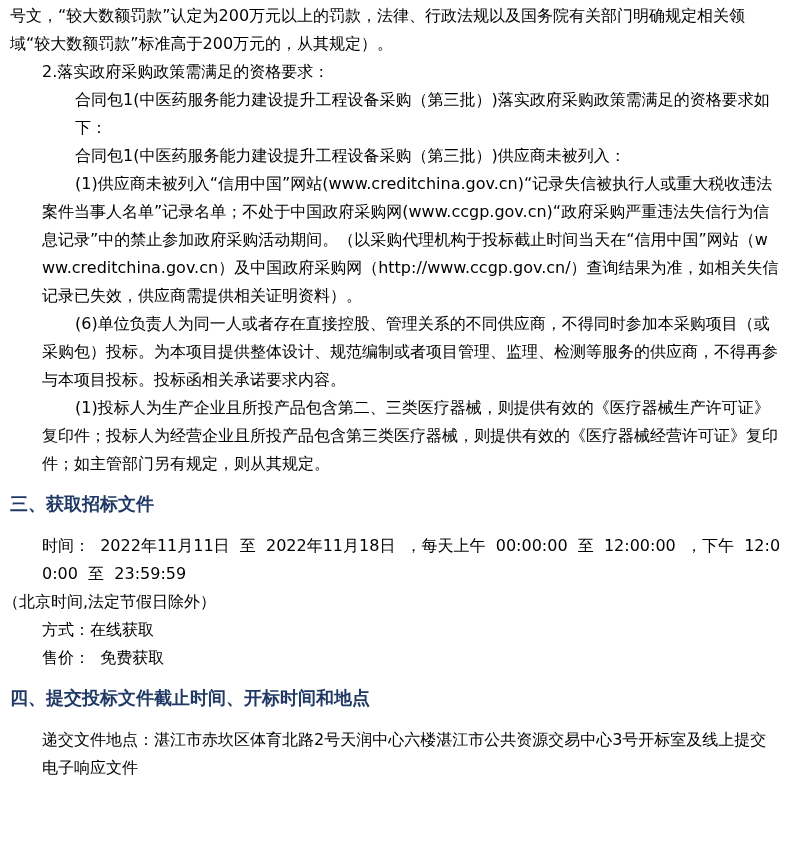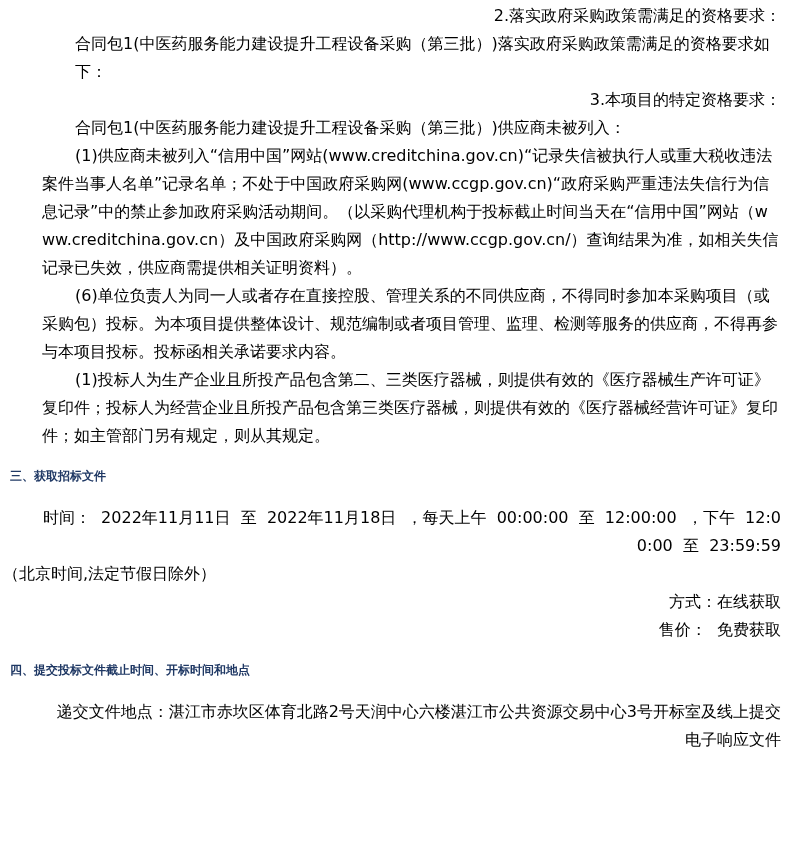--- a/index.html
+++ b/index.html
@@ -8,45 +8,45 @@
     height: 860px;
     overflow: hidden;
     font-family: "DejaVu Sans", "Liberation Sans", sans-serif;
     color: #000000;
     font-size: 16px;
     line-height: 28px;
   }
   .doc { padding: 2px 8px 0 10px; }
   p { margin: 0; white-space: pre-wrap; word-break: break-all; }
   .flush  { padding-left: 0; }
-  .ind1   { padding-left: 32px; text-align: right; }
+  .ind1   { padding-left: 32px; }
   .ind2   { padding-left: 65px; }
   .hang   { padding-left: 32px; text-indent: 33px; }
   .note   { margin-left: -7px; }
   h2 {
     color: #1f3864;
-    font-size: 12px;
+    font-size: 18px;
     font-weight: bold;
     line-height: 28px;
     margin: 12px 0 14px 0;
     white-space: pre-wrap;
   }
 </style>
 </head>
 <body>
 
 <div class="doc">
 
+  <p class="flush">号文，“较大数额罚款”认定为200万元以上的罚款，法律、行政法规以及国务院有关部门明确规定相关领域“较大数额罚款”标准高于200万元的，从其规定）。</p>
 
   <p class="ind1">2.落实政府采购政策需满足的资格要求：</p>
 
   <p class="ind2">合同包1(中医药服务能力建设提升工程设备采购（第三批）)落实政府采购政策需满足的资格要求如下：</p>
 
 
-  <p class="ind1">3.本项目的特定资格要求：</p>
 
   <p class="ind2">合同包1(中医药服务能力建设提升工程设备采购（第三批）)供应商未被列入：</p>
 
   <p class="hang">(1)供应商未被列入“信用中国”网站(www.creditchina.gov.cn)“记录失信被执行人或重大税收违法案件当事人名单”记录名单；不处于中国政府采购网(www.ccgp.gov.cn)“政府采购严重违法失信行为信息记录”中的禁止参加政府采购活动期间。（以采购代理机构于投标截止时间当天在“信用中国”网站（www.creditchina.gov.cn）及中国政府采购网（http://www.ccgp.gov.cn/）查询结果为准，如相关失信记录已失效，供应商需提供相关证明资料）。</p>
 
   <p class="hang">(6)单位负责人为同一人或者存在直接控股、管理关系的不同供应商，不得同时参加本采购项目（或采购包）投标。为本项目提供整体设计、规范编制或者项目管理、监理、检测等服务的供应商，不得再参与本项目投标。投标函相关承诺要求内容。</p>
 
   <p class="hang">(1)投标人为生产企业且所投产品包含第二、三类医疗器械，则提供有效的《医疗器械生产许可证》复印件；投标人为经营企业且所投产品包含第三类医疗器械，则提供有效的《医疗器械经营许可证》复印件；如主管部门另有规定，则从其规定。</p>
 
   <h2>三、获取招标文件</h2>

